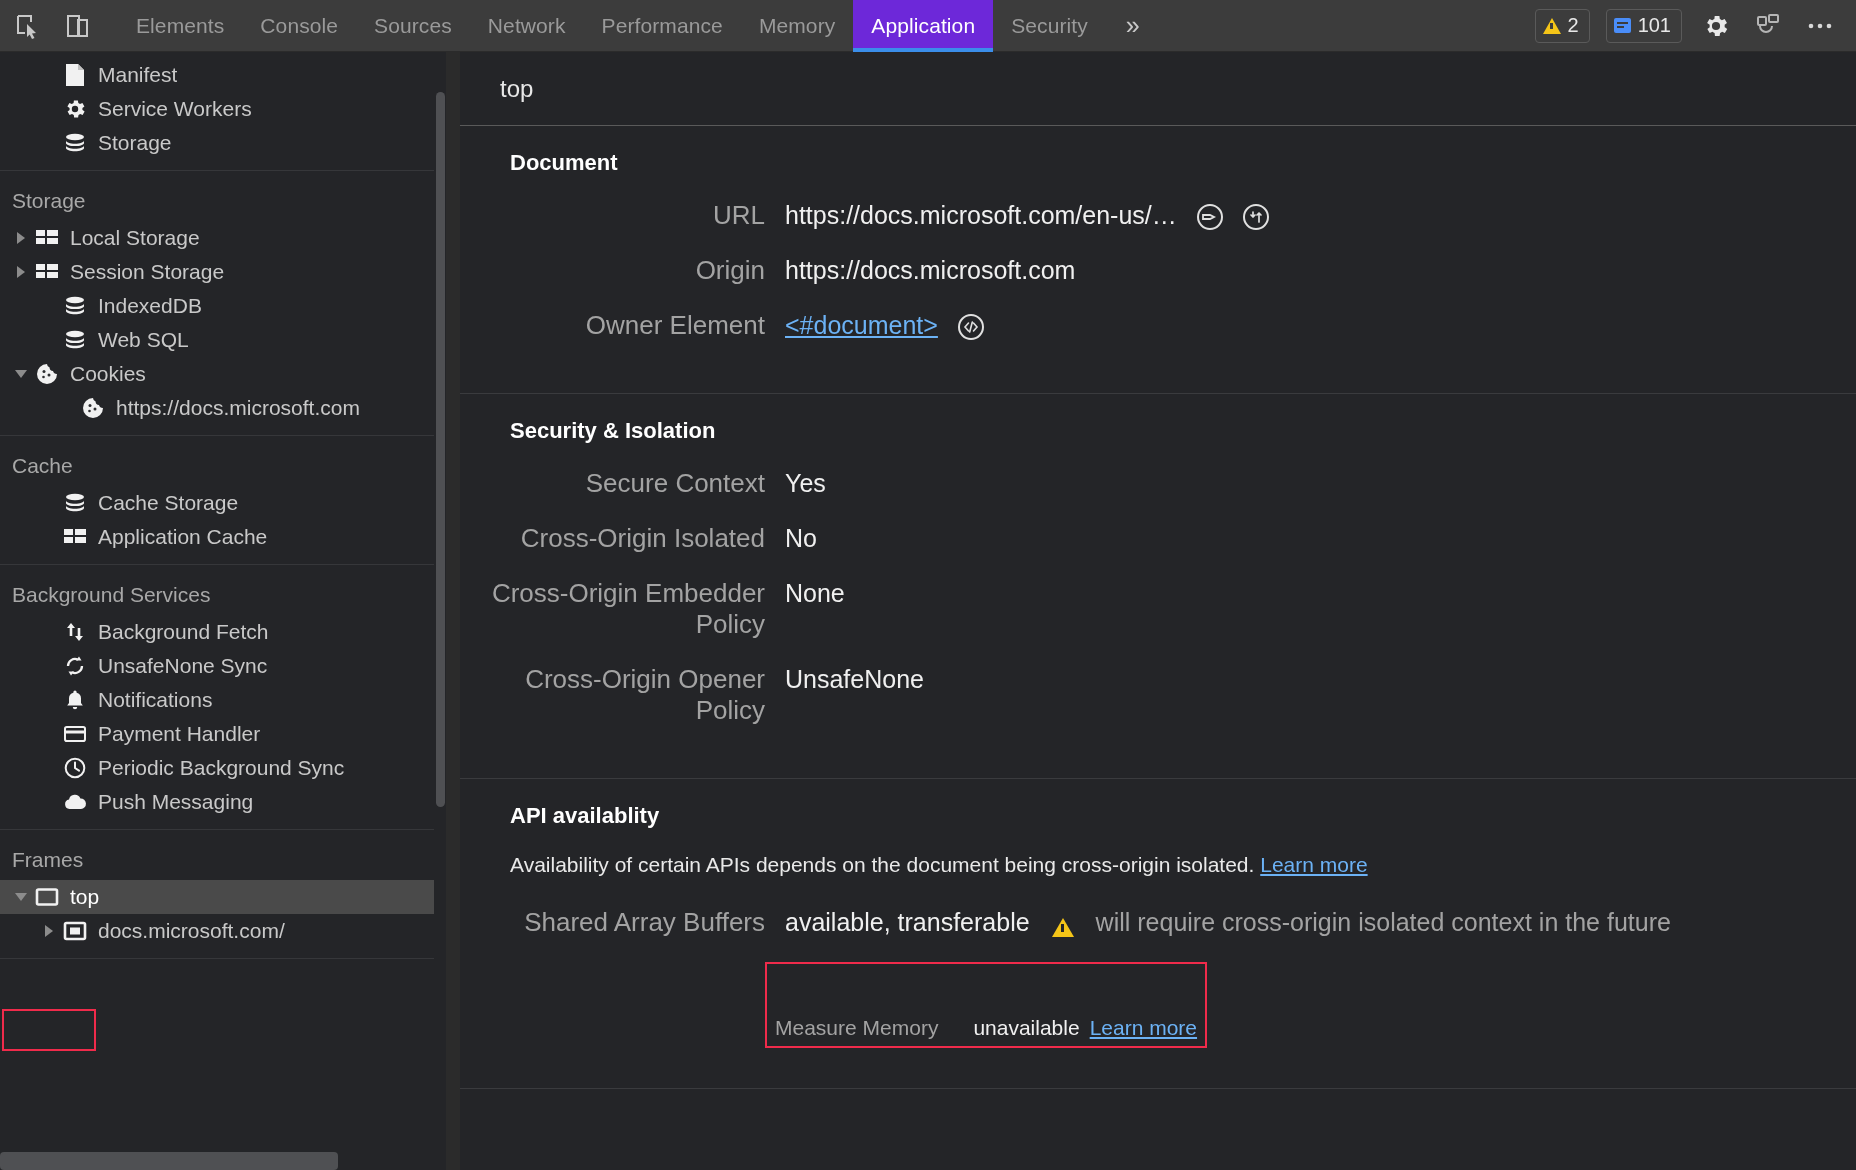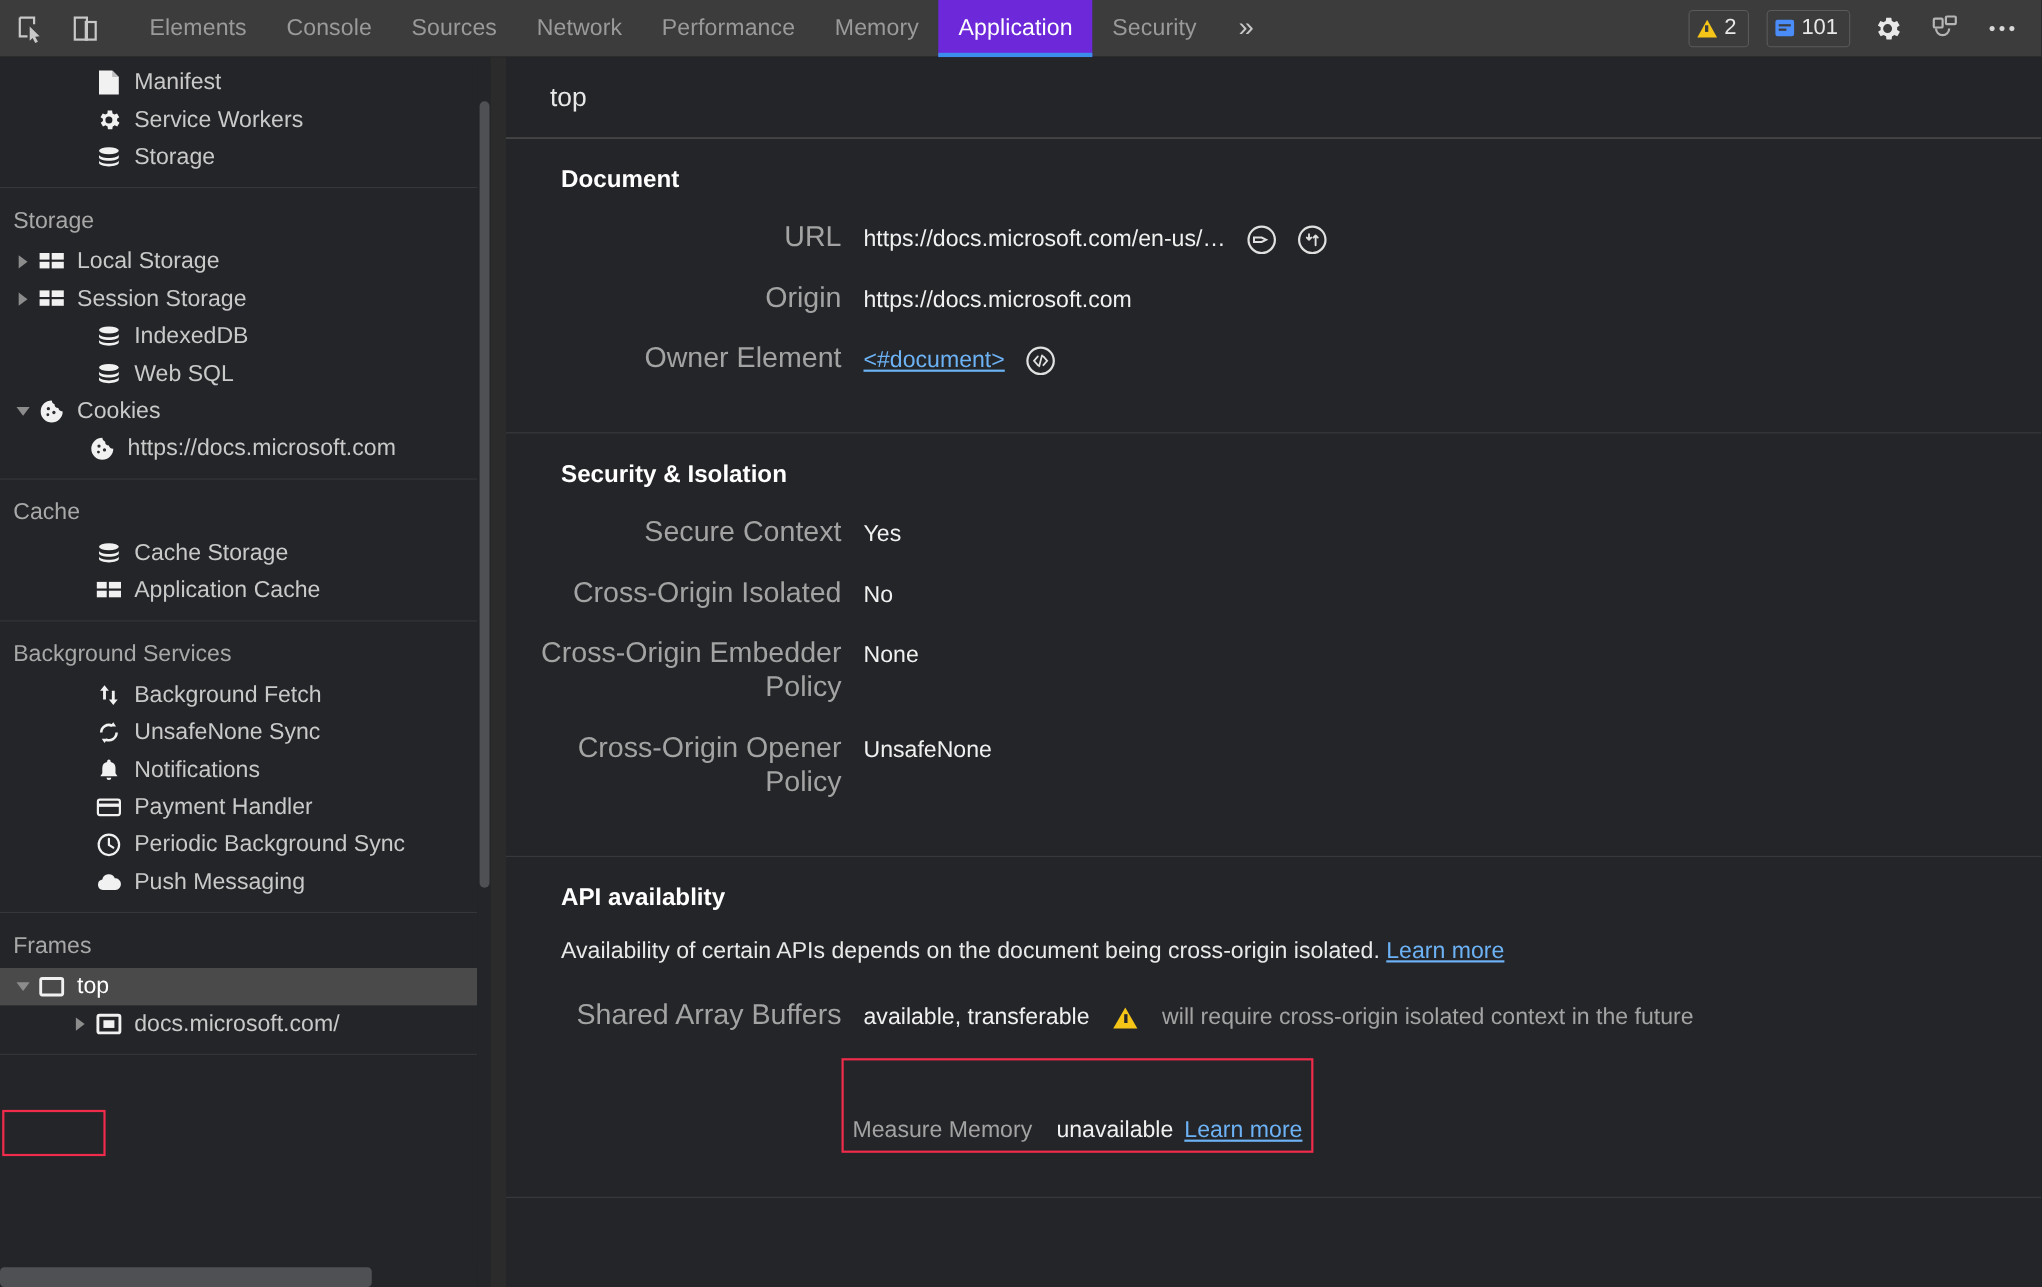--- a/index.html
+++ b/index.html
@@ -79,21 +79,21 @@
     font-size: 21px; color: #a8a8a8;
     padding: 12px 0 8px 12px;
   }
   .tree-row {
     display: flex; align-items: center;
     height: 34px; padding-left: 12px;
     font-size: 21px; color: #c9c9c9;
     white-space: nowrap;
   }
   .tree-row.selected { background: #4a4a4a; color: #ffffff; }
-  .tree-row.indent1 { padding-left: 40px; margin-left: 24px; }
+  .tree-row.indent1 { padding-left: 40px; }
   .tree-row.indent2 { padding-left: 58px; }
   .twisty {
     width: 18px; flex: 0 0 18px; display: flex; align-items: center;
     justify-content: center; margin-right: 4px;
   }
   .twisty .arrow-r {
     width: 0; height: 0;
     border-left: 8px solid #8c8c8c;
     border-top: 6px solid transparent; border-bottom: 6px solid transparent;
   }
@@ -156,22 +156,22 @@
     display: flex; align-items: baseline;
     margin-bottom: 24px;
   }
   .kv-key {
     width: 325px; flex: 0 0 325px;
     text-align: right;
     font-size: 26px; color: #a3a3a3;
     padding-right: 20px;
   }
   .kv-val {
-    font-size: 21px; color: #f0f0f0;
-    display: flex; align-items: center; gap: 20px;
+    font-size: 25px; color: #f0f0f0;
+    display: flex; align-items: flex-end; gap: 20px;
     min-width: 0;
   }
   .kv-val .dim { color: #a3a3a3; }
   .link {
     color: #6cb2f5; text-decoration: underline;
   }
   .note-line {
     font-size: 21px; color: #e9e9e9;
     padding-left: 50px; margin-bottom: 30px;
   }
@@ -625,18 +625,18 @@
         <span>available, transferable</span>
         <span class="warn-tri-sm"></span>
         <span class="dim">will require cross-origin isolated context in the future</span>
       </div>
     </div>
 
     <div class="kv-row" style="margin-bottom:0;">
       <div class="kv-key" style="padding-right:0; width:305px; flex:0 0 305px;"></div>
       <div class="redbox">
         <span style="font-size:21px;color:#a3a3a3;margin-top:48px;">Measure Memory</span>
-        <span style="font-size:21px;color:#f0f0f0;margin-left:22px;">unavailable</span>
+        <span style="font-size:21px;color:#f0f0f0;margin-left:35px;">unavailable</span>
         <span class="link" style="font-size:21px;margin-left:10px;">Learn more</span>
       </div>
     </div>
   </div>
 </div>
 
 </body></html>

